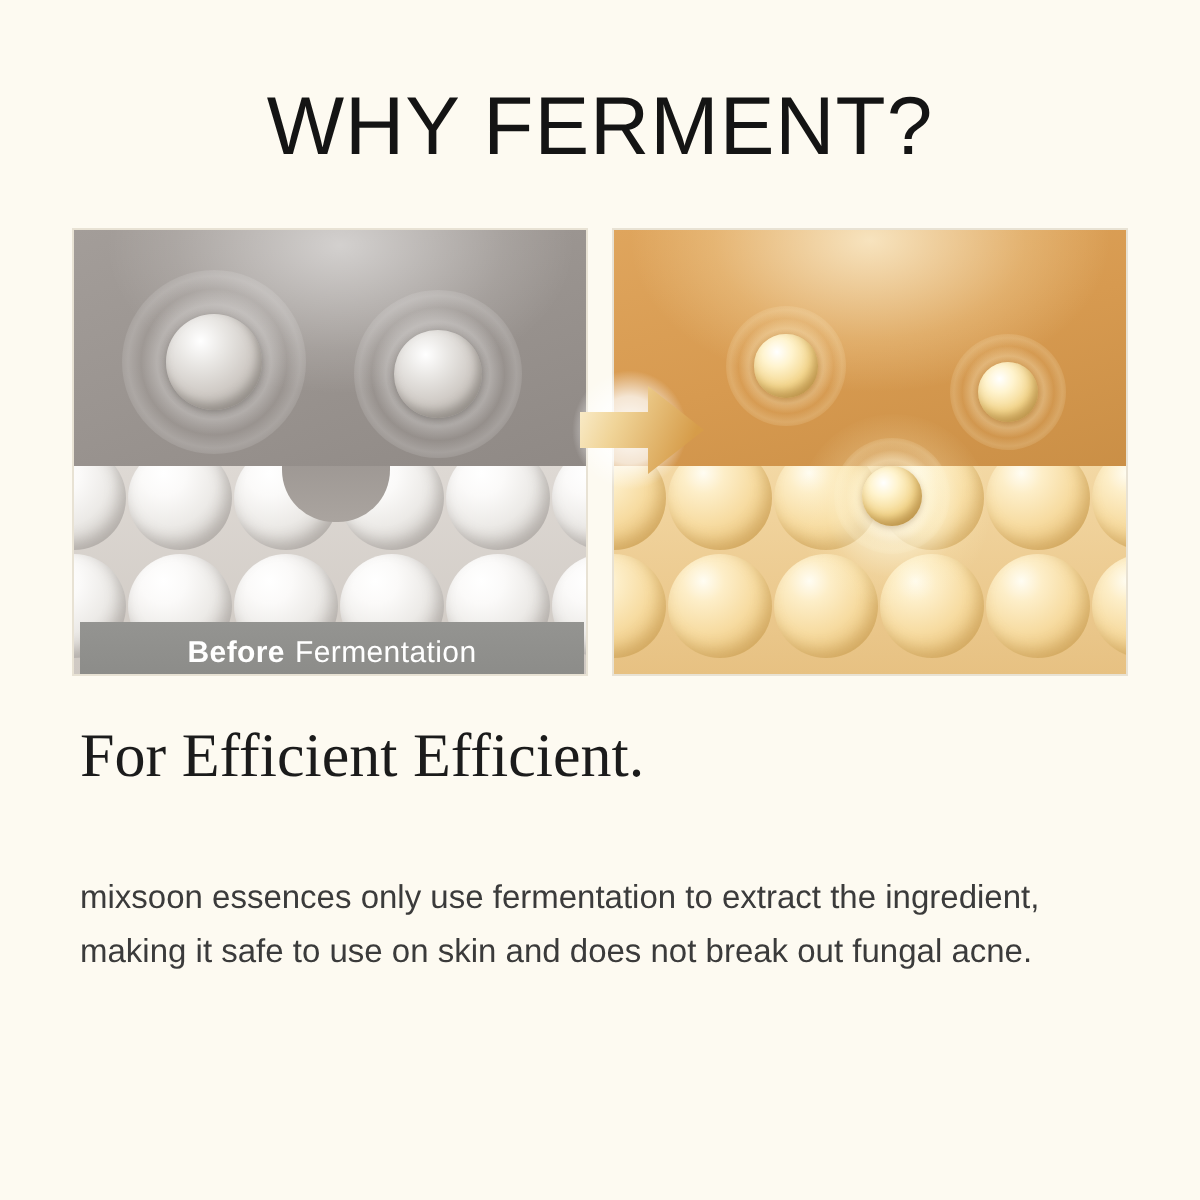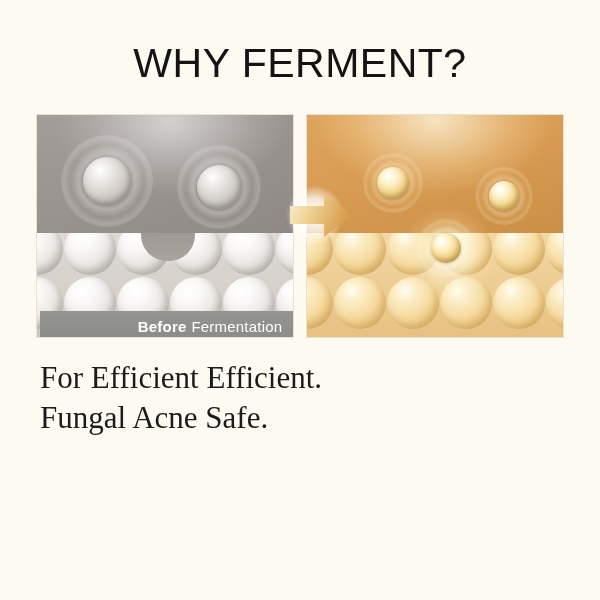--- a/index.html
+++ b/index.html
@@ -183,21 +183,20 @@
     position: absolute;
     top: 196px;
     height: 30px;
     width: 252px;
     display: flex;
     align-items: center;
     justify-content: center;
     color: #ffffff;
     font-size: 15px;
     letter-spacing: 0.2px;
-    padding-left: 44px;
   }
   .caption .b { font-weight: 700; margin-right: 5px; }
   .caption .r { font-weight: 400; }
   .caption-before {
     left: 3px;
     background: linear-gradient(180deg, #949491 0%, #8b8b88 100%);
   }
 
   
   .headline {
@@ -322,19 +321,19 @@
           </linearGradient>
         </defs>
         <path d="M0,13 L34,13 L34,0 L62,22 L34,44 L34,31 L0,31 Z" fill="url(#arrowGrad)"></path>
       </svg>
     </div>
 
   </div>
 
   <div class="headline">
     <div>For Efficient Efficient.</div>
-    <div>Fungal Acne Safe.</div>
   </div>
 
   <div class="body-copy">
+    <p>mixsoon essences only use fermentation to extract the ingredient, making it safe to use on skin and does not break out fungal acne.</p>
   </div>
 
 </div>
 
 </body></html>

